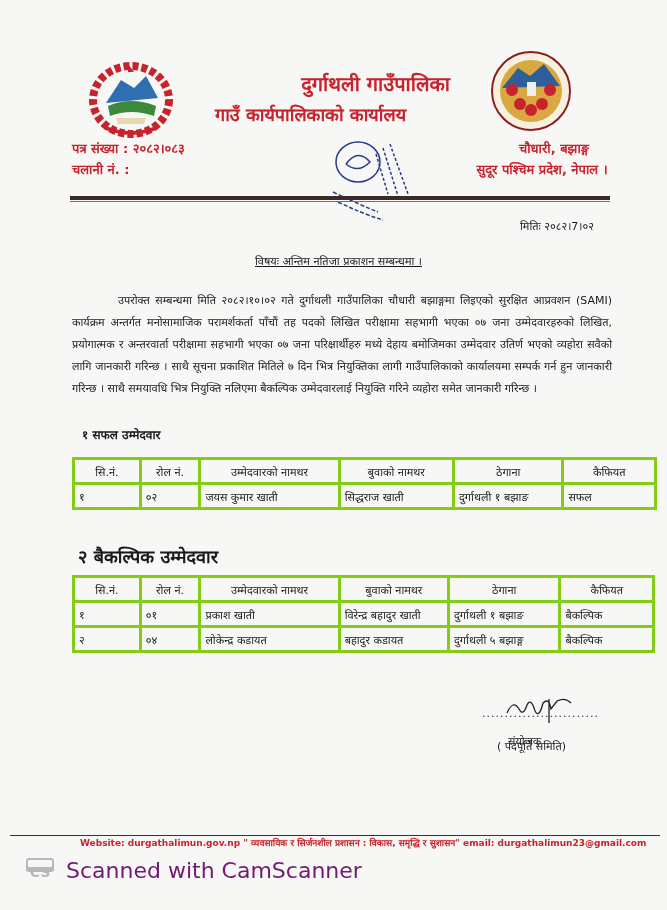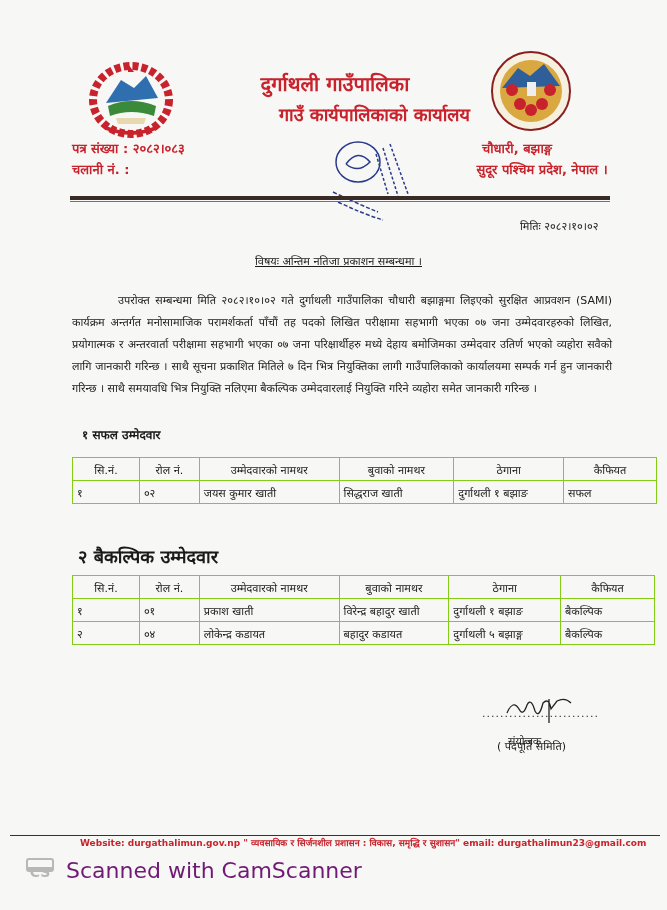--- a/index.html
+++ b/index.html
@@ -6,37 +6,37 @@
   body {
     width: 667px; height: 910px; position: relative; overflow: hidden;
     background: #f7f7f6;
     font-family: "DejaVu Sans", sans-serif;
     color: #1a1a1a;
   }
   .abs { position: absolute; }
   .red { color: #c8232c; }
   .emblem-left { left: 86px; top: 58px; width: 90px; height: 80px; }
   .emblem-right { left: 490px; top: 50px; width: 82px; height: 82px; }
-  .title1 { left: 220px; top: 70px; width: 230px; text-align: center; font-size: 20px; font-weight: bold; }
-  .title2 { left: 215px; top: 102px; width: 255px; text-align: right; font-size: 18px; font-weight: bold; }
+  .title1 { left: 220px; top: 70px; width: 230px; text-align: right; font-size: 20px; font-weight: bold; }
+  .title2 { left: 215px; top: 102px; width: 255px; text-align: left; font-size: 18px; font-weight: bold; }
   .ref1 { left: 72px; top: 139px; font-size: 13px; font-weight: bold; }
   .ref2 { left: 72px; top: 160px; font-size: 13px; font-weight: bold; }
-  .addr1 { left: 482px; top: 139px; width: 120px; font-size: 13px; font-weight: bold; }
+  .addr1 { left: 494px; top: 139px; width: 120px; text-align: center; font-size: 13px; font-weight: bold; }
   .addr2 { left: 468px; top: 160px; width: 148px; text-align: center; font-size: 13px; font-weight: bold; }
   .stamp { left: 328px; top: 134px; width: 95px; height: 90px; }
   .rule { left: 70px; top: 196px; width: 540px; height: 4px; background: #3a2a25; }
   .rule2 { left: 70px; top: 201px; width: 540px; height: 1px; background: #8a6a60; }
   .date { left: 520px; top: 218px; font-size: 11px; }
   .subject { left: 255px; top: 253px; font-size: 11px; text-decoration: underline; }
   .body-text { left: 72px; top: 290px; width: 540px; font-size: 11px; line-height: 22px; text-align: justify; }
   .body-text .indent { display: inline-block; width: 46px; }
   .sec1 { left: 82px; top: 426px; font-size: 12px; font-weight: bold; }
   .sec2 { left: 78px; top: 544px; font-size: 18px; font-weight: bold; }
   table.t { position: absolute; border-collapse: collapse; font-size: 11px; }
-  table.t td { border: 1px solid #84cc16; padding: 0 4px; height: 22px; }
+  table.t td { border: 3px solid #84cc16; padding: 0 4px; height: 22px; }
   table.t tr.head td { text-align: center; }
   table.t td.left { text-align: left; }
   .t1 { left: 72px; top: 457px; width: 585px; }
   .t2 { left: 72px; top: 575px; width: 583px; }
   .sig-dots { left: 482px; top: 707px; font-size: 11px; letter-spacing: 1px; color: #333; }
   .sig-title { left: 508px; top: 720px; font-size: 11px; margin-top: 13px; }
   .sig-sub { left: 497px; top: 738px; font-size: 11px; }
   .sig-scribble { left: 505px; top: 695px; width: 70px; height: 30px; }
   .footer-rule { left: 10px; top: 835px; width: 650px; height: 1px; background: #333; }
   .footer { left: 80px; top: 836px; font-size: 9px; color: #c8232c; white-space: nowrap; font-weight: bold; }
@@ -84,21 +84,21 @@
       <path d="M18 30 Q30 14 42 28 Q30 40 18 30"></path>
       <path d="M48 20 L60 60 M55 14 L70 62 M62 10 L80 60" stroke-dasharray="3 2"></path>
       <path d="M5 58 Q30 70 50 78 M10 68 Q35 80 55 86" stroke-dasharray="4 2"></path>
     </g>
   </svg>
 </div>
 
 <div class="abs rule"></div>
 <div class="abs rule2"></div>
 
-<div class="abs date">मितिः २०८२।१०।०२</div>
+<div class="abs date">मितिः २०८२।7।०२</div>
 <div class="abs subject">विषयः अन्तिम नतिजा प्रकाशन सम्बन्धमा ।</div>
 
 <div class="abs body-text">
   <span class="indent"></span><span>उपरोक्त सम्बन्धमा मिति २०८२।१०।०२ गते दुर्गाथली गाउँपालिका चौधारी बझाङ्गमा लिइएको सुरक्षित आप्रवशन (SAMI) कार्यक्रम अन्तर्गत मनोसामाजिक परामर्शकर्ता पाँचौं तह पदको लिखित परीक्षामा सहभागी भएका ०७ जना उम्मेदवारहरुको लिखित, प्रयोगात्मक र अन्तरवार्ता परीक्षामा सहभागी भएका ०७ जना परिक्षार्थीहरु मध्ये देहाय बमोजिमका उम्मेदवार उतिर्ण भएको व्यहोरा सवैको लागि जानकारी गरिन्छ । साथै सूचना प्रकाशित मितिले ७ दिन भित्र नियुक्तिका लागी गाउँपालिकाको कार्यालयमा सम्पर्क गर्न हुन जानकारी गरिन्छ । साथै समयावधि भित्र नियुक्ति नलिएमा बैकल्पिक उम्मेदवारलाई नियुक्ति गरिने व्यहोरा समेत जानकारी गरिन्छ ।</span>
 </div>
 
 <div class="abs sec1">१   सफल उम्मेदवार</div>
 
 <table class="t t1">
   <colgroup>

